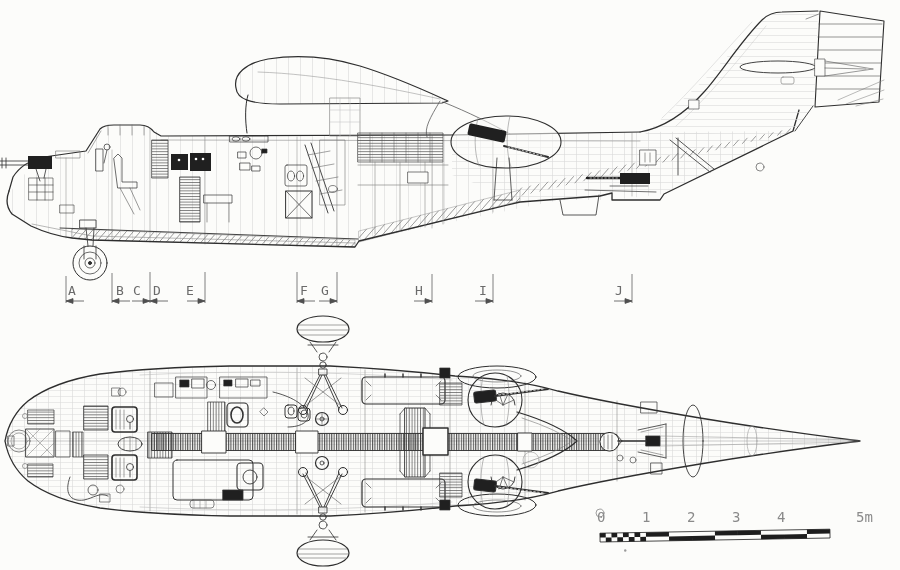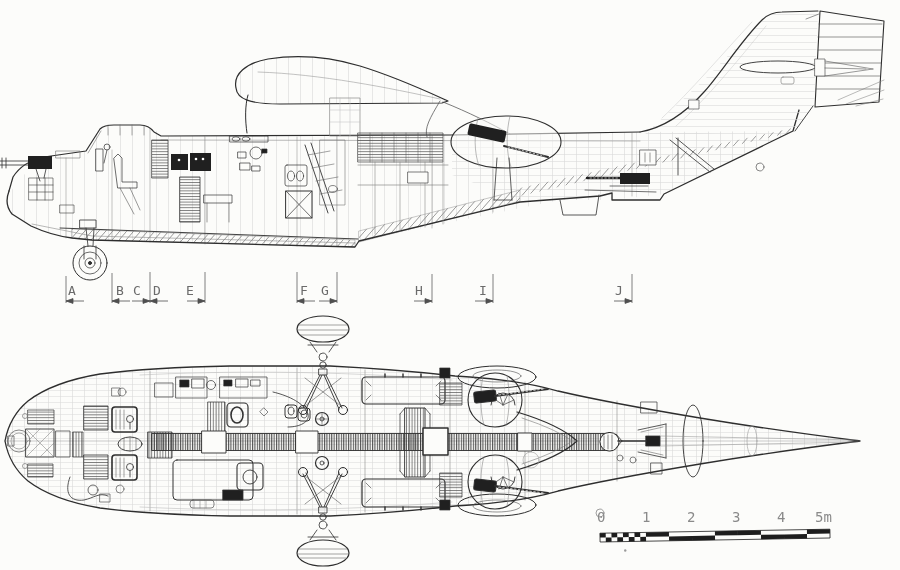--- a/index.html
+++ b/index.html
@@ -468,15 +468,15 @@
 <span class="mk" style="left:321px">G</span>
 <span class="mk" style="left:415px">H</span>
 <span class="mk" style="left:479px">I</span>
 <span class="mk" style="left:615px">J</span>
 
 <span class="sc" style="left:597px">0</span>
 <span class="sc" style="left:642px">1</span>
 <span class="sc" style="left:687px">2</span>
 <span class="sc" style="left:732px">3</span>
 <span class="sc" style="left:777px">4</span>
-<span class="sc" style="left:815px">5m</span>
+<span class="sc" style="left:856px">5m</span>
 
 </div>
 
 </body></html>

